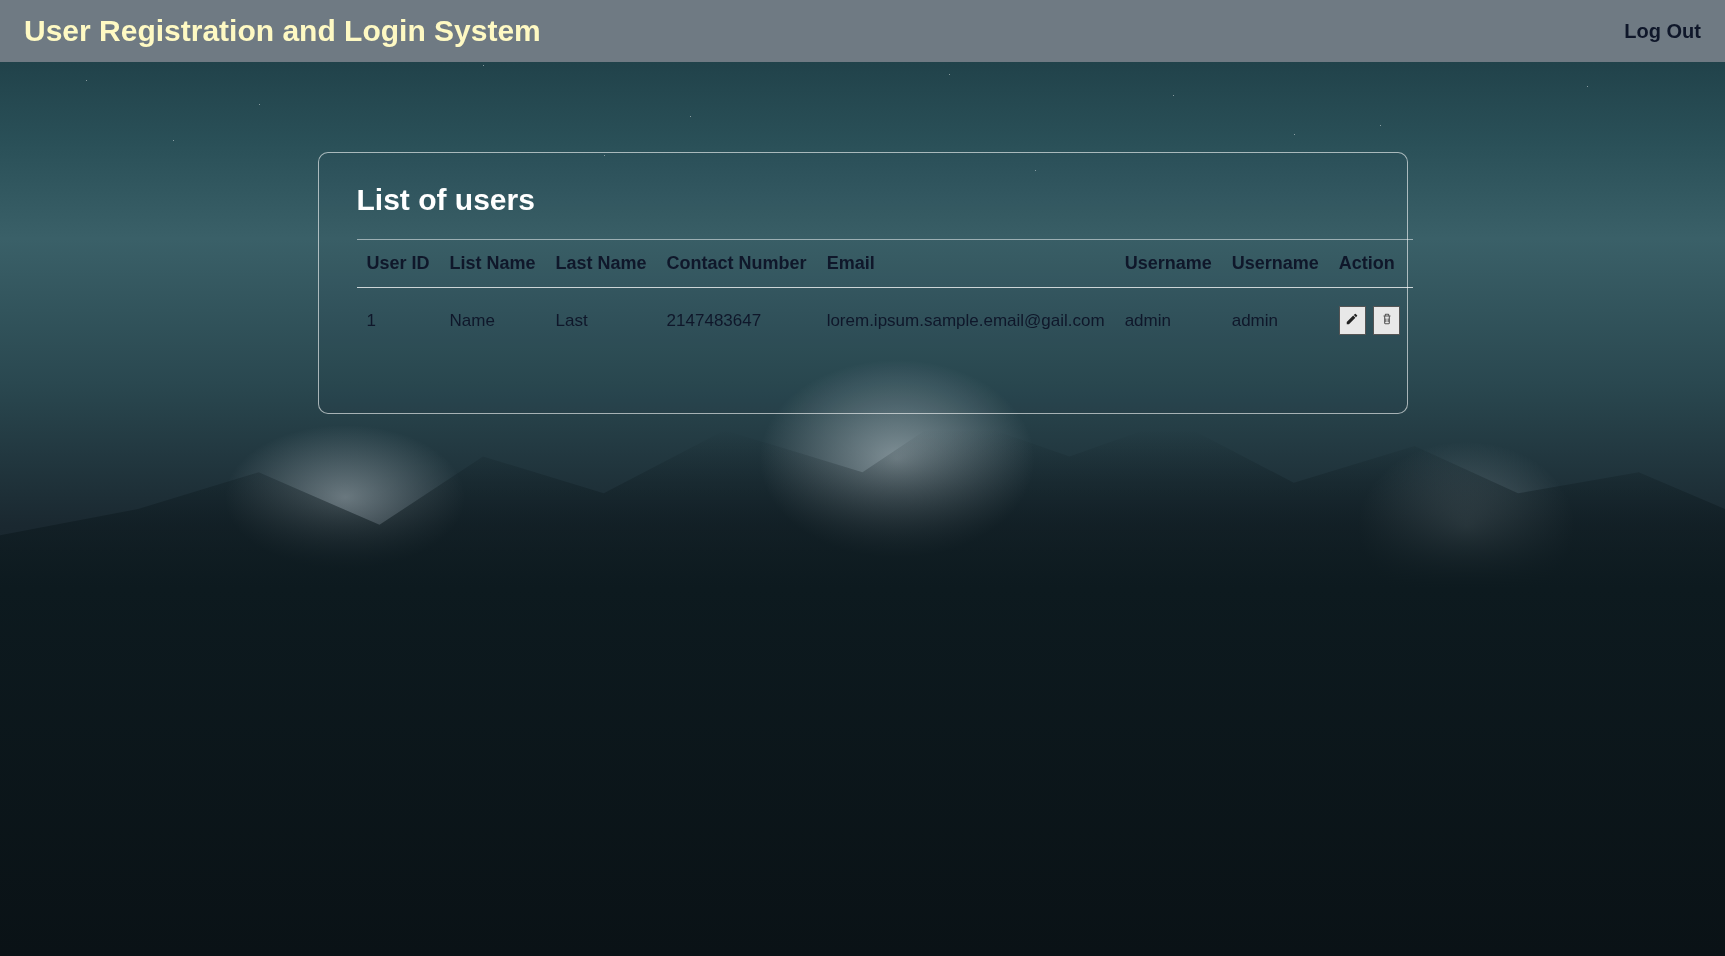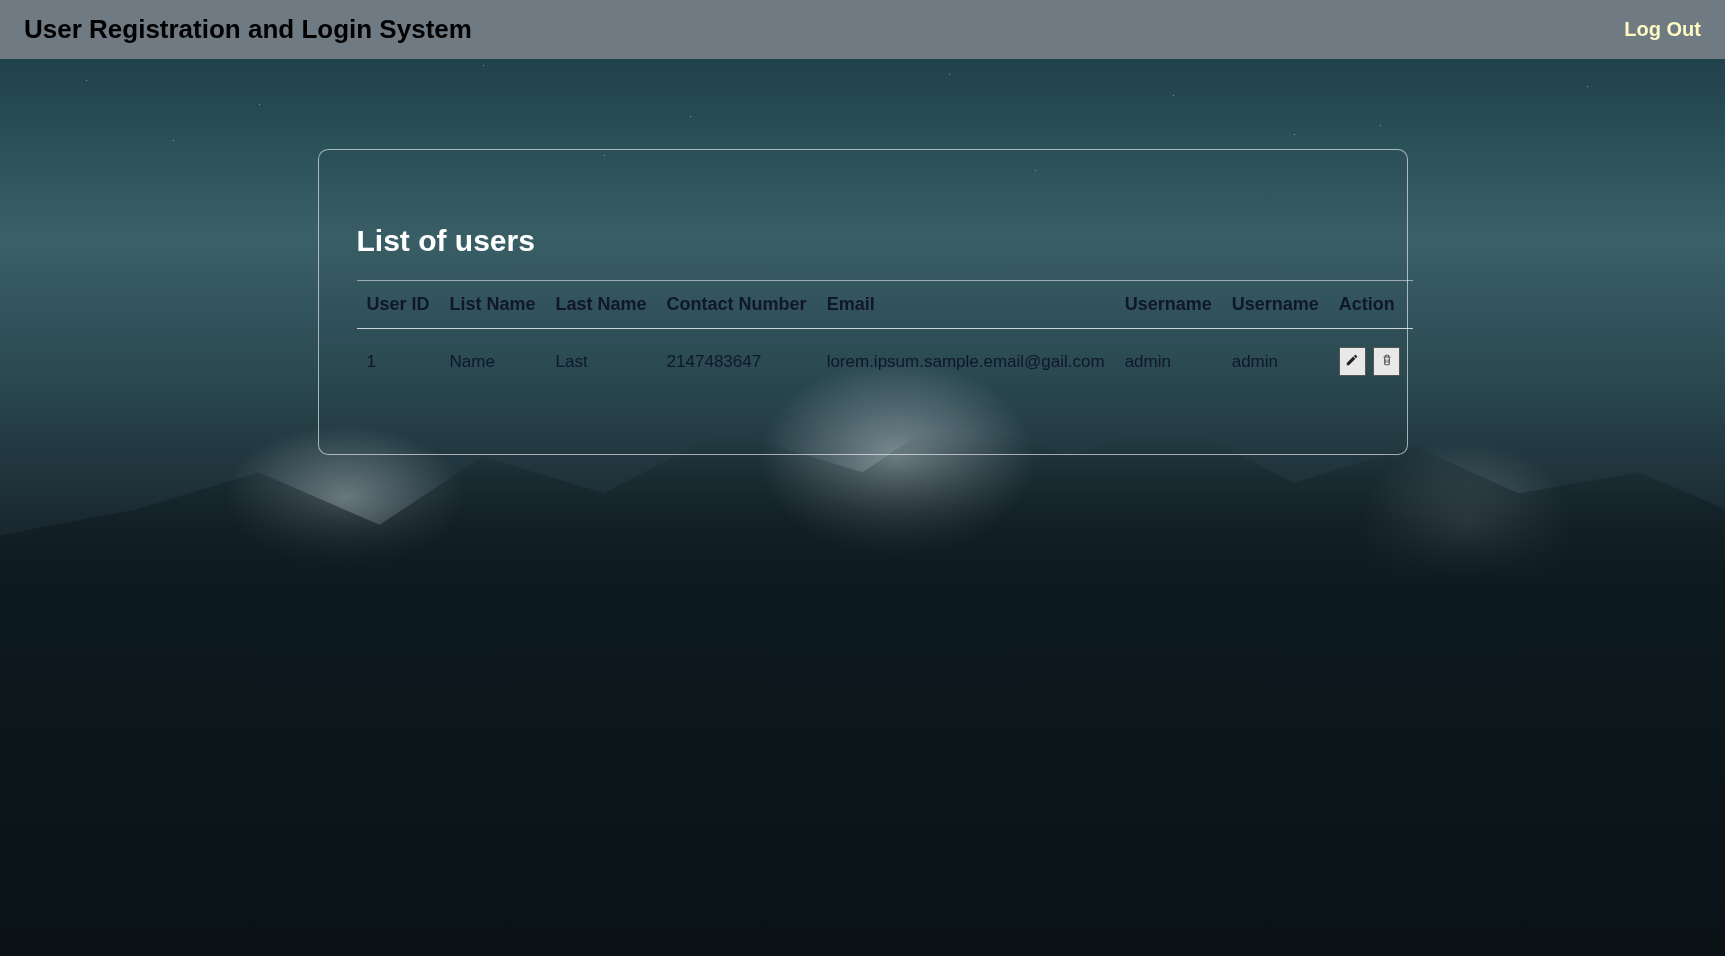--- a/index.html
+++ b/index.html
@@ -69,28 +69,28 @@
       background-color: #6f7a83;
       padding: 14px 24px;
       display: flex;
       justify-content: space-between;
       align-items: center;
       position: relative;
       z-index: 10;
     }
 
     .navbar-title {
-      color: #000000;
-      font-size: 26px;
+      color: #fef9c3;
+      font-size: 30px;
       font-weight: 600;
       text-align: right;
     }
 
     .navbar-logout {
-      color: #fef9c3;
+      color: #0f172a;
       font-size: 20px;
       font-weight: 600;
       cursor: pointer;
     }
 
     .content {
       position: relative;
       z-index: 5;
       padding: 90px 0 0 0;
       display: flex;
@@ -103,21 +103,20 @@
       border-radius: 10px;
       padding: 30px 38px 50px 38px;
       background: rgba(30, 60, 70, 0.05);
     }
 
     .panel-title {
       color: #ffffff;
       font-size: 30px;
       font-weight: 600;
       margin-bottom: 22px;
-      margin-top: 44px;
     }
 
     table {
       width: 100%;
       border-collapse: collapse;
       color: #0f172a;
     }
 
     thead tr {
       border-top: 1px solid rgba(255, 255, 255, 0.5);

